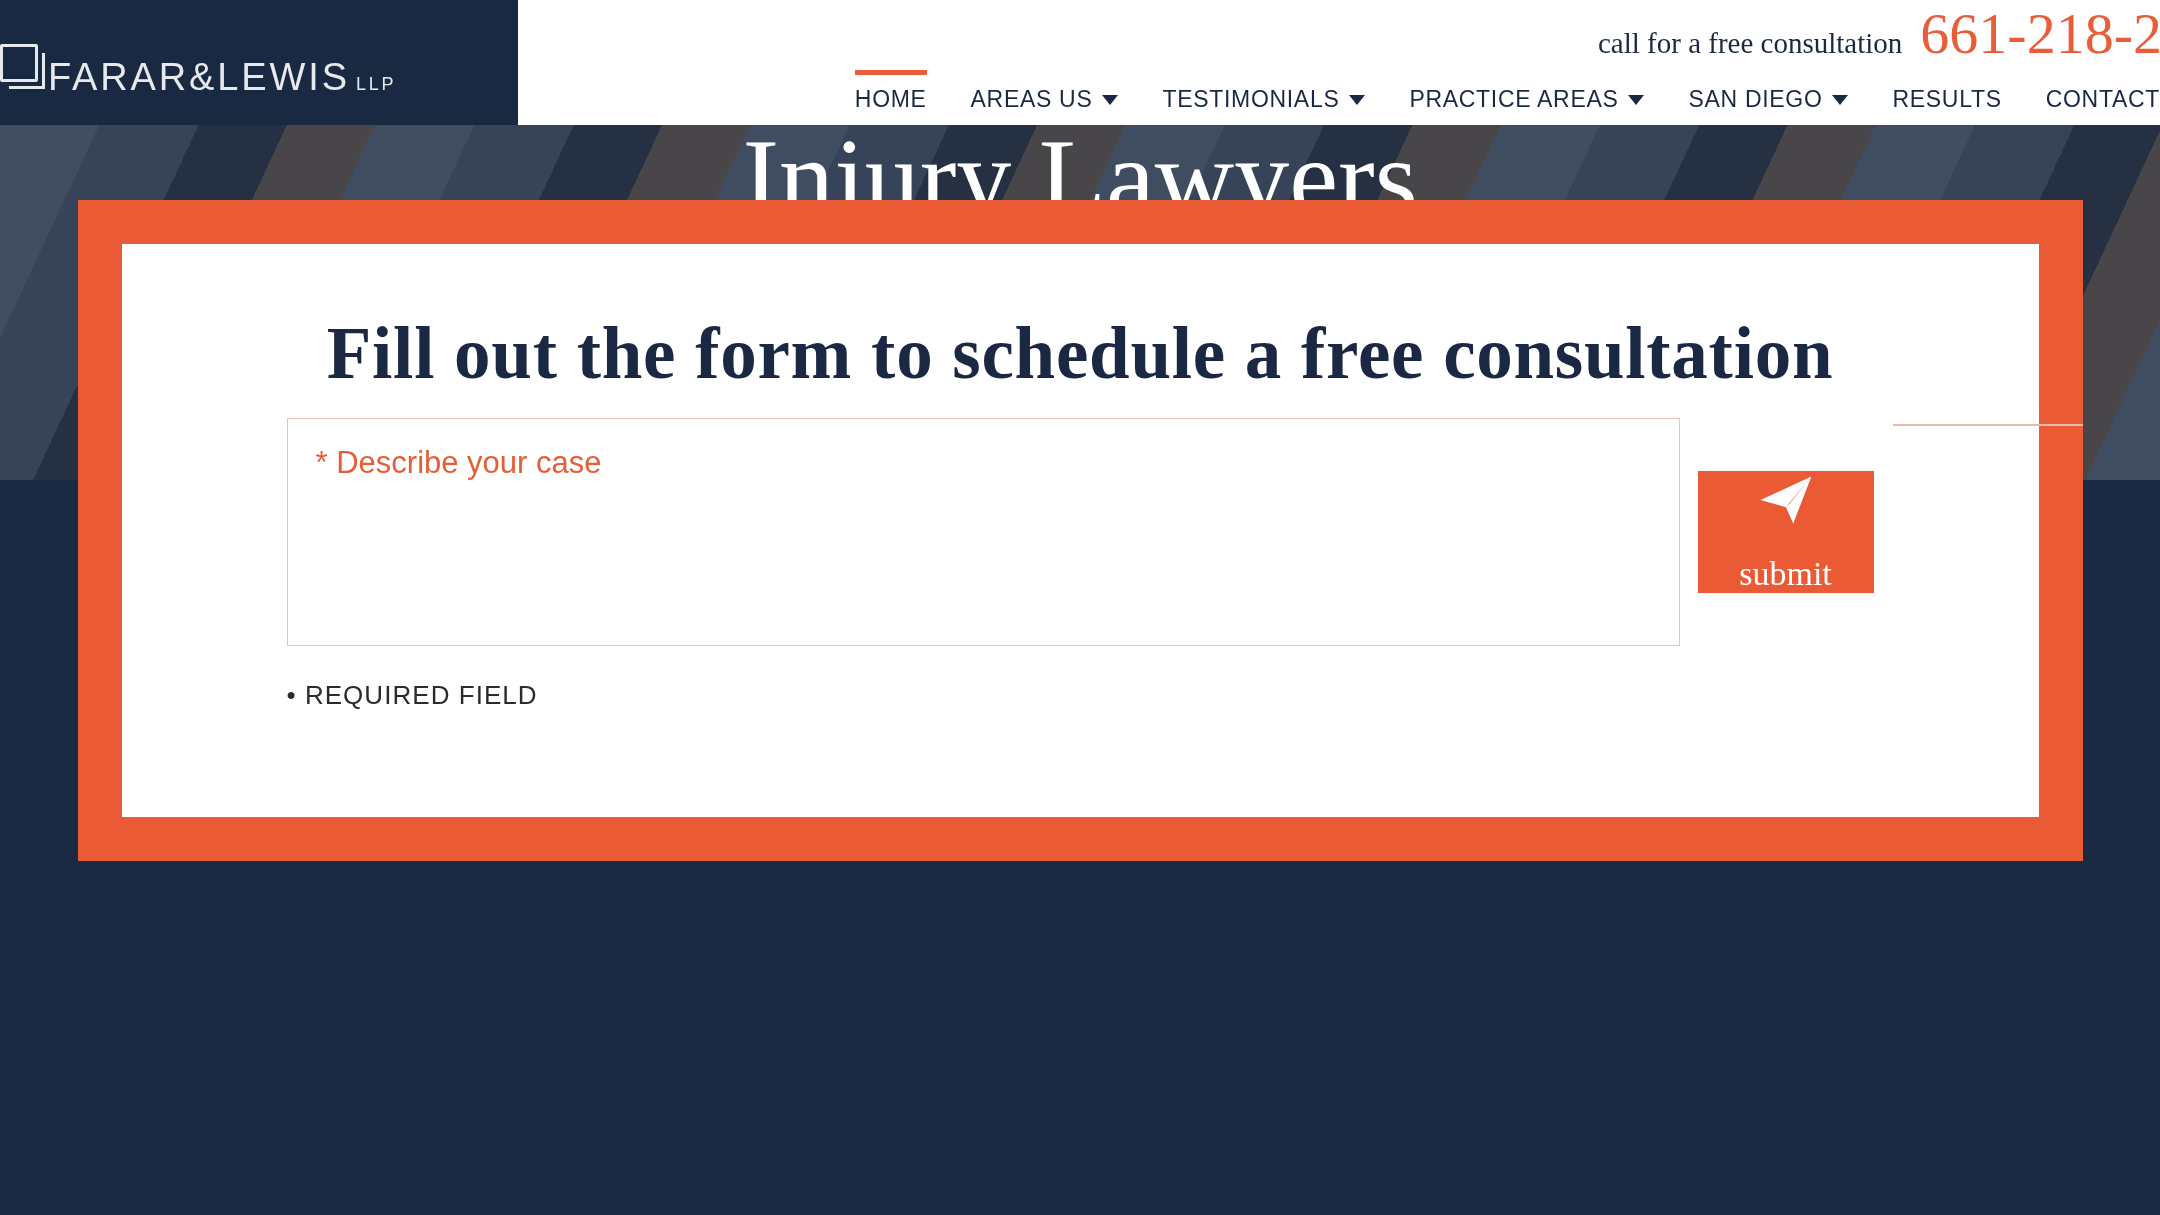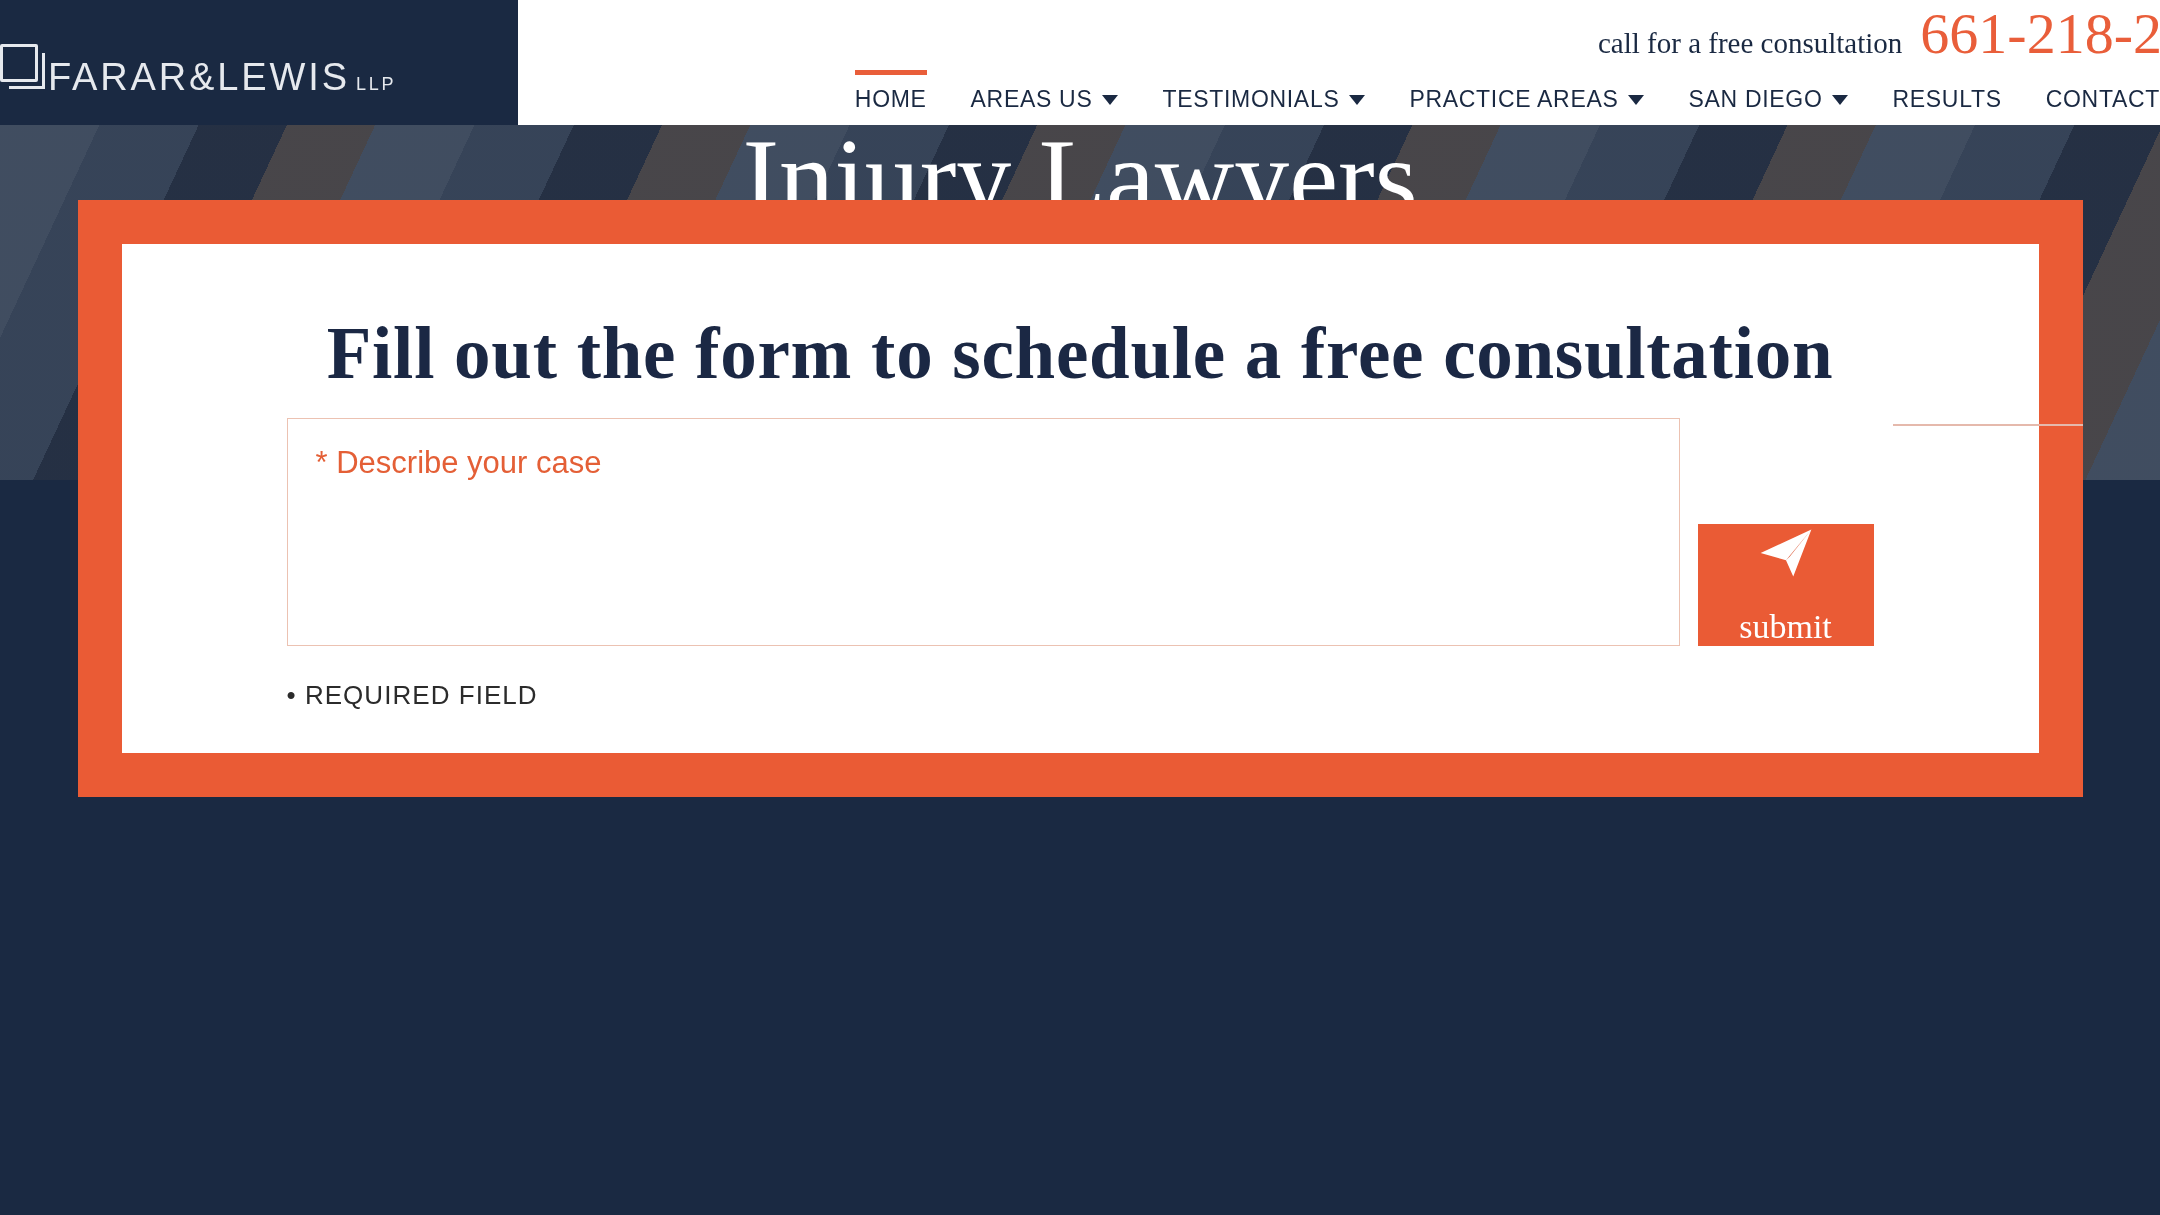--- a/index.html
+++ b/index.html
@@ -151,21 +151,21 @@
   
   .card-wrap {
     position: relative;
     margin: -280px auto 0;
     width: 2005px;
     background: #ea5b35;
     padding: 44px;
   }
   .card-inner {
     background: #fff;
-    padding: 70px 165px 42px;
+    padding: 70px 165px 106px;
     position: relative;
   }
   .form-title {
     color: #1b2844;
     font-size: 73px;
     text-align: center;
     font-family: Georgia, serif;
     line-height: 1.1;
     letter-spacing: .01em;
   }
@@ -194,21 +194,21 @@
     font-family: Arial, Helvetica, sans-serif;
     background: #fff;
     outline: none;
   }
   .field::placeholder { color: #e45f36; }
 
   .form-row2 {
     display: flex;
     gap: 18px;
     margin-top: 24px;
-    align-items: flex-end;
+    align-items: center;
   }
   .textarea {
     flex: 1;
     border: 1px solid #ecc2b2;
     height: 228px;
     padding: 26px 28px;
     font-size: 31px;
     color: #e45f36;
     font-family: Arial, Helvetica, sans-serif;
     background: #fff;

